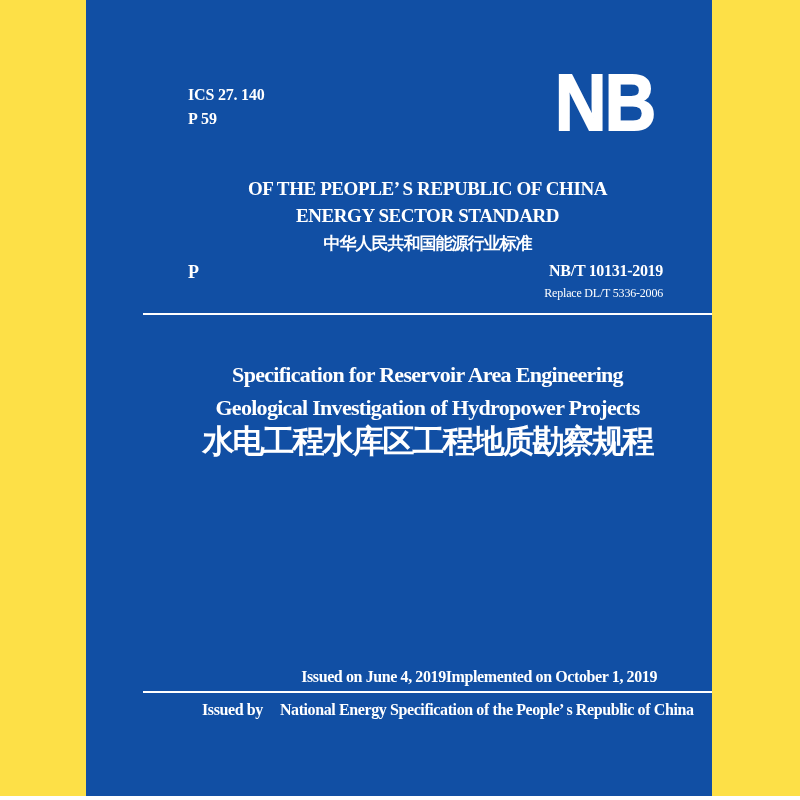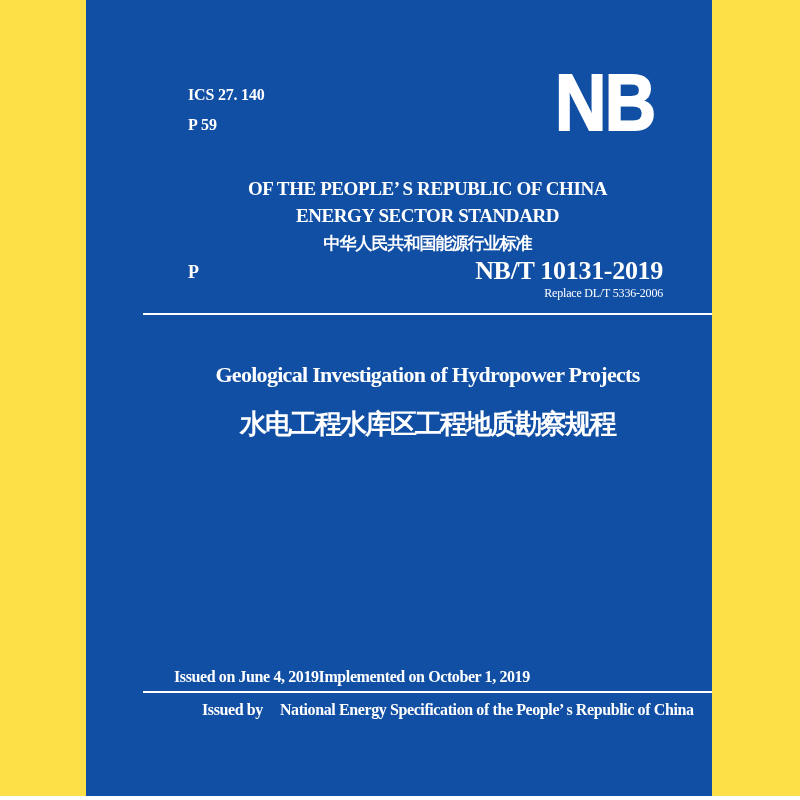--- a/index.html
+++ b/index.html
@@ -25,21 +25,21 @@
     color: #ffffff;
   }
   .abs { position: absolute; }
 
   .ics-code {
     left: 102px; top: 86px;
     font-size: 16px; font-weight: bold; letter-spacing: -0.2px;
   }
   .p-code {
     left: 102px; top: 110px;
-    font-size: 16px; font-weight: bold; margin-top: 6px;
+    font-size: 16px; font-weight: bold;
   }
   .nb-logo {
     left: 469px; top: 63px;
     font-family: "Liberation Sans", "DejaVu Sans", sans-serif;
     font-size: 80px; font-weight: bold; line-height: 1;
     letter-spacing: -2px;
     -webkit-text-stroke: 2px #ffffff;
     transform: scaleX(0.89);
     transform-origin: left top;
   }
@@ -58,21 +58,21 @@
   }
   .doc-class {
     left: 102px; top: 262px;
     font-size: 18px; font-weight: bold;
   }
   .std-num-block {
     right: 49px; top: 259px;
     text-align: right;
   }
   .std-number {
-    font-size: 26px; font-weight: bold; letter-spacing: -0.3px;
+    font-size: 16px; font-weight: bold; letter-spacing: -0.3px;
     line-height: 24px;
   }
   .std-replaces {
     font-size: 12px; font-weight: normal; letter-spacing: -0.2px;
     line-height: 16px; margin-top: 2px;
   }
   .rule {
     left: 57px; width: 569px; height: 2px;
     background: #ffffff;
   }
@@ -81,26 +81,26 @@
 
   .title-block {
     left: 57px; top: 358px; width: 569px;
     text-align: center;
   }
   .title-en {
     font-size: 22px; font-weight: bold; letter-spacing: -0.7px;
     line-height: 33px;
   }
   .title-cn {
-    font-size: 27px; font-weight: bold; letter-spacing: -2px;
-    line-height: 34px; margin-top: 16px; text-align: center;
+    font-size: 32px; font-weight: bold; letter-spacing: -2px;
+    line-height: 34px; margin-top: 0; text-align: center;
   }
   .issued-row {
-    left: 39px; top: 668px; width: 569px;
-    display: flex; justify-content: flex-start;
+    left: 52px; top: 668px; width: 569px;
+    display: flex; justify-content: flex-end;
     box-sizing: border-box;
     padding: 0 50px 0 49px;
     font-size: 16px; font-weight: bold; letter-spacing: -0.4px;
   }
   .issuer-row {
     left: 57px; top: 701px; width: 569px;
     box-sizing: border-box;
     padding-left: 59px;
     font-size: 16px; font-weight: bold; letter-spacing: -0.4px;
   }
@@ -127,20 +127,21 @@
     <div class="abs doc-class">P</div>
 
     <div class="abs std-num-block">
       <div class="std-number">NB/T 10131-2019</div>
       <div class="std-replaces">Replace DL/T 5336-2006</div>
     </div>
 
     <div class="abs rule rule-top"></div>
 
     <div class="abs title-block">
+      <div class="title-en">Specification for Reservoir Area Engineering</div>
       <div class="title-en">Geological Investigation of Hydropower Projects</div>
       <div class="title-cn">水电工程水库区工程地质勘察规程</div>
     </div>
 
     <div class="abs issued-row">
       <span>Issued on June 4, 2019</span>
       <span>Implemented on October 1, 2019</span>
     </div>
 
     <div class="abs rule rule-bottom"></div>

